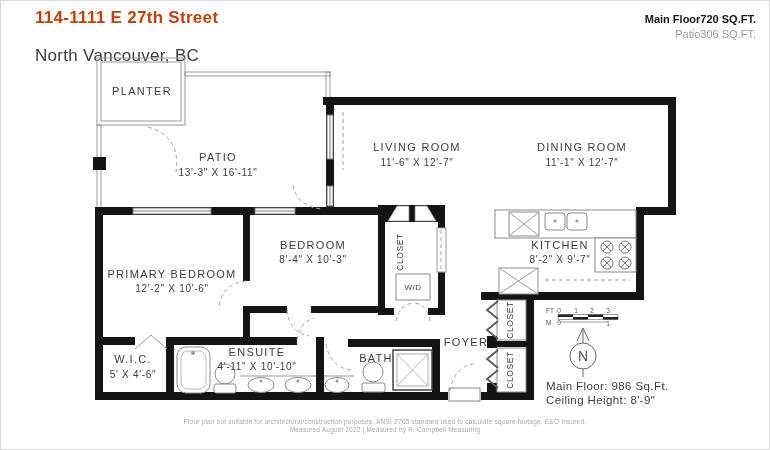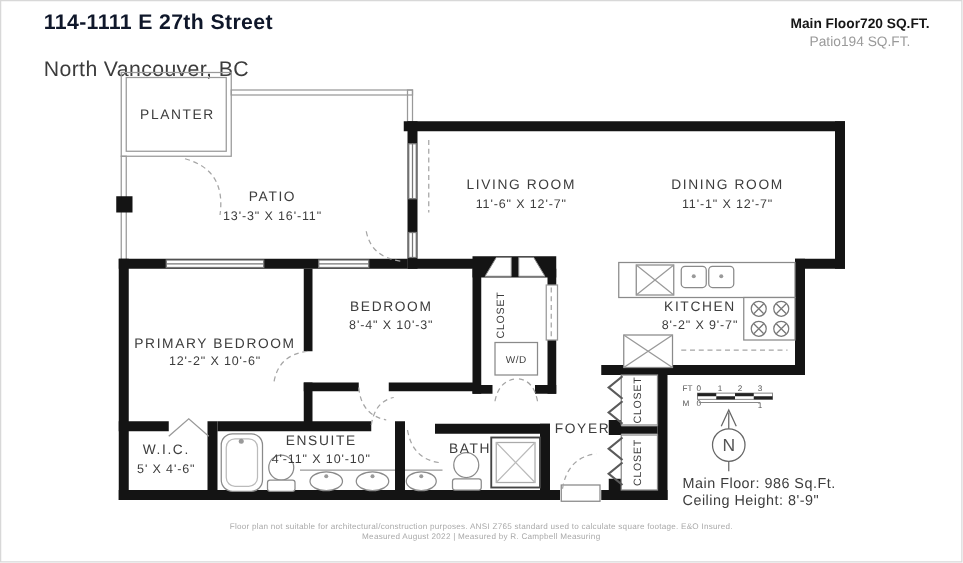--- a/index.html
+++ b/index.html
@@ -1,24 +1,24 @@
 <!DOCTYPE html>
 <html><head>
 <meta charset="utf-8">
 <style>
   html,body{margin:0;padding:0;background:#ffffff;}
   body{width:770px;height:450px;position:relative;overflow:hidden;
        font-family:"Liberation Sans", sans-serif;}
   .frame{position:absolute;inset:0;border:1px solid #d8d8d8;pointer-events:none;}
   
   .hdr-left{position:absolute;left:35px;top:8px;}
-  .hdr-title{font-size:17px;font-weight:bold;color:#0f172a;letter-spacing:.3px;}
+  .hdr-title{font-size:17px;font-weight:bold;color:#c2410c;letter-spacing:.3px;}
   .hdr-sub{font-size:17px;color:#3c3c3c;margin-top:18px;letter-spacing:.3px;}
   .hdr-right{position:absolute;right:14px;top:12px;width:180px;font-size:11px;}
-  .area-row{display:flex;justify-content:center;line-height:15px;margin-left:44px;}
+  .area-row{display:flex;justify-content:flex-end;line-height:15px;margin-left:44px;}
   .area-row.bold{font-weight:bold;color:#161616;}
   .area-row.dim{color:#9a9a9a;}
   
   svg{position:absolute;left:0;top:0;}
   .room-name{font-size:11px;letter-spacing:1.3px;fill:#3d3d3d;text-anchor:middle;}
   .room-dims{font-size:10px;letter-spacing:.7px;fill:#3d3d3d;text-anchor:middle;}
   .closet-label{font-size:8.5px;letter-spacing:.6px;fill:#3d3d3d;text-anchor:middle;}
   .wd-label{font-size:8px;letter-spacing:.4px;fill:#3d3d3d;text-anchor:middle;}
   .tiny{font-size:6.5px;fill:#555;}
   .sum{font-size:11.5px;fill:#3d3d3d;letter-spacing:.4px;}
@@ -38,21 +38,21 @@
   <div class="hdr-title">114-1111 E 27th Street</div>
   <div class="hdr-sub">North Vancouver, BC</div>
 </div>
 <div class="hdr-right">
   <div class="area-row bold">
     <span>Main Floor</span>
     <span>720 SQ.FT.</span>
   </div>
   <div class="area-row dim">
     <span>Patio</span>
-    <span>194 SQ.FT.</span>
+    <span>306 SQ.FT.</span>
   </div>
 </div>
 
 <svg width="770" height="450" viewBox="0 0 770 450">
 
   <g>
     <rect x="97" y="58" width="88" height="67" class="thin"></rect>
     <rect x="101" y="62" width="80" height="59" class="thin"></rect>
   </g>
   <g>

